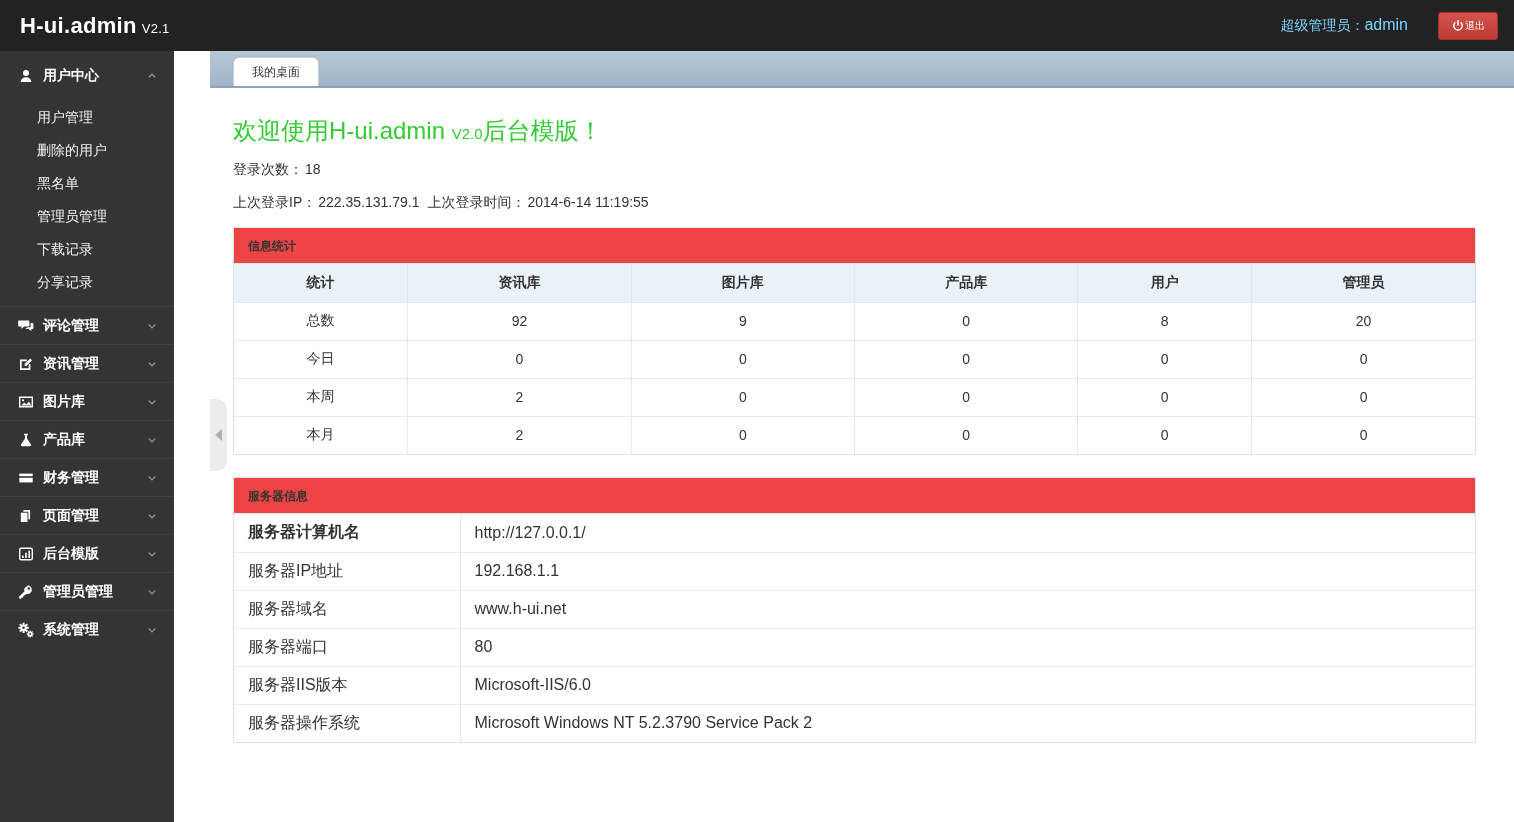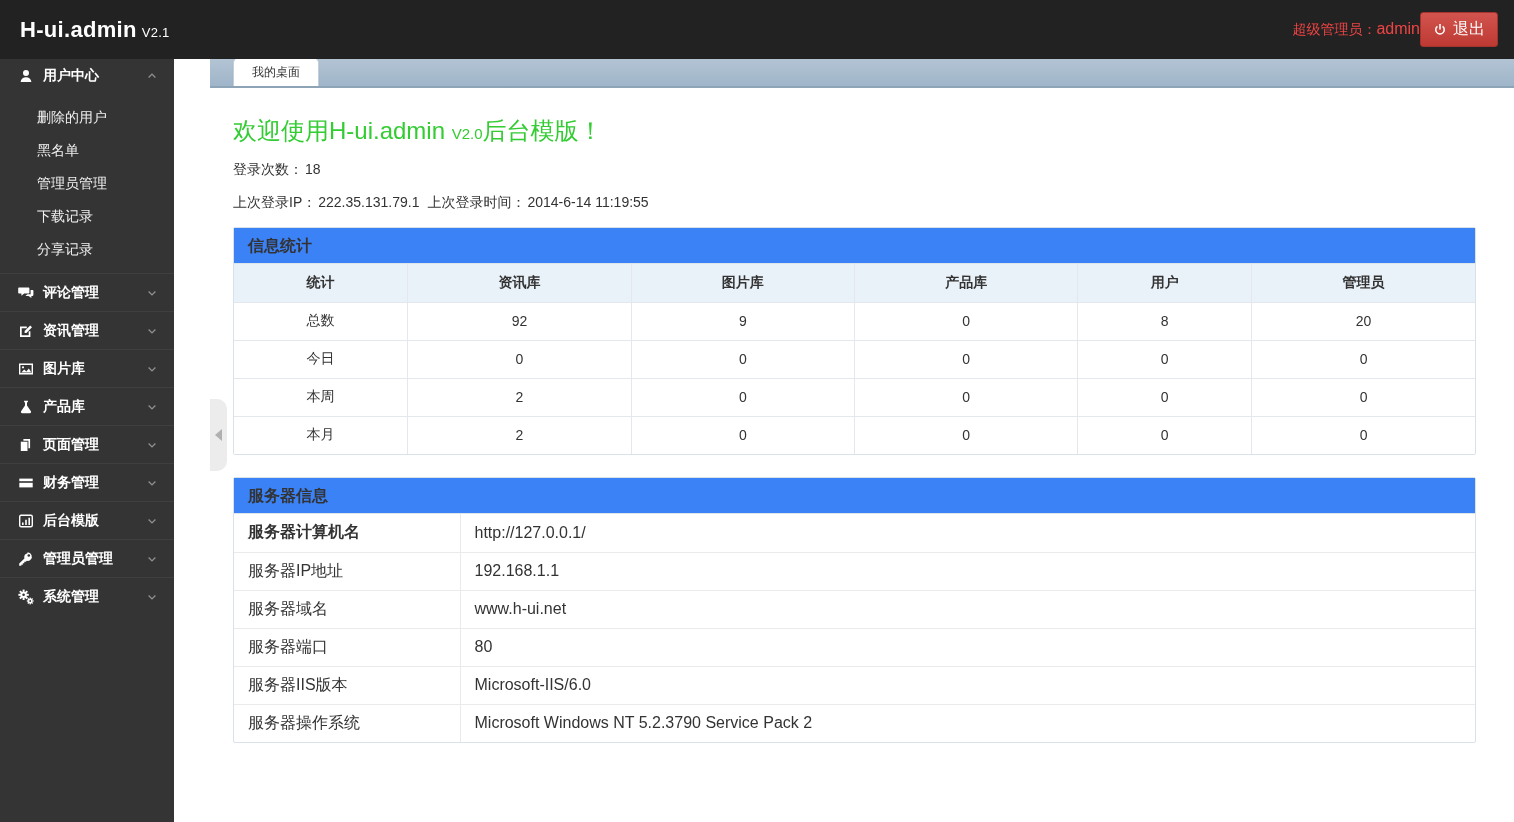--- a/index.html
+++ b/index.html
@@ -6,33 +6,33 @@
   html,body { margin:0; padding:0; }
   body {
     width:1514px; height:822px; overflow:hidden;
     font-family:"Liberation Sans","DejaVu Sans",sans-serif;
     color:#333; background:#fff;
   }
   .app { position:relative; width:1514px; height:822px; }
 
   
   .topbar {
-    position:absolute; top:0; left:0; right:0; height:59px;
+    position:absolute; top:0; left:0; right:0; height:51px;
     background:#222; display:flex; align-items:center; justify-content:space-between;
     padding:0 16px 0 20px; z-index:10;
   }
   .logo { color:#fff; font-size:22px; font-weight:bold; letter-spacing:.3px; }
   .logo .ver { font-size:13px; font-weight:normal; margin-left:5px; }
   .topbar-right { display:flex; align-items:center; }
-  .role { color:#ef4444; font-size:14px; margin-right:0; }
+  .role { color:#7dd3fc; font-size:14px; margin-right:30px; }
   .role .uname { font-size:16px; }
   .logout-btn {
-    display:flex; align-items:center; gap:6px; cursor:pointer;
+    display:flex; align-items:center; cursor:pointer;
     background:linear-gradient(#d2544e,#bd3a33); border:1px solid #a5322c;
-    color:#fff; font-size:16px; padding:6px 12px; border-radius:3px;
+    color:#fff; font-size:10px; padding:6px 12px; border-radius:3px;
     font-family:inherit;
   }
   .picon svg { width:14px; height:14px; display:block; }
 
   
   .sidebar {
     position:absolute; top:49px; left:0; bottom:0; width:174px;
     background:#343434; padding-top:8px;
   }
   .menu-item {
@@ -72,23 +72,23 @@
   h1.welcome .vtag { font-size:15px; }
   .meta { font-size:14px; color:#333; margin:14px 0 0; line-height:17px; }
   .meta + .meta { margin-top:16px; }
   .meta .lbl { margin-right:2px; }
   .meta .gap { margin-left:8px; }
 
   
   .panel { margin-top:16px; border:1px solid #d9e2ea; border-radius:2px; background:#fff; }
   .panel.second { margin-top:22px; }
   .panel-header {
-    background:#3b82f6; border-bottom:1px solid #dde5ec;
+    background:#ef4444; border-bottom:1px solid #dde5ec;
     height:36px; line-height:36px; padding:0 14px;
-    font-size:16px; font-weight:bold; color:#333;
+    font-size:12px; font-weight:bold; color:#333;
   }
   table { width:100%; border-collapse:collapse; table-layout:fixed; }
   .stats-table th, .stats-table td {
     border:1px solid #e4e8ec; height:38px; text-align:center;
     font-size:14px; color:#333; padding:0 6px;
   }
   .stats-table thead th { background:#eaf2f9; font-weight:bold; }
   .stats-table td, .stats-table tbody th { font-weight:normal; background:#fff; }
   .stats-table tr > *:first-child { border-left:none; }
   .stats-table tr > *:last-child { border-right:none; }
@@ -150,20 +150,21 @@
           </svg>
         </span>
         <span class="mlabel">用户中心</span>
         <span class="chev">
           <svg viewBox="0 0 16 16">
             <path fill="none" stroke="currentColor" stroke-width="1.8" d="M3.5 10 8 5.5 12.5 10"></path>
           </svg>
         </span>
       </div>
       <ul class="submenu">
+        <li>用户管理</li>
         <li>删除的用户</li>
         <li>黑名单</li>
         <li>管理员管理</li>
         <li>下载记录</li>
         <li>分享记录</li>
       </ul>
       <div class="menu-item">
         <span class="micon">
           <svg viewBox="0 0 16 16">
             <path fill="currentColor" d="M1 2.6h9.6c.5 0 .8.3.8.8v4.4c0 .5-.3.8-.8.8H6.2L3.4 10.8V8.6H1c-.5 0-.8-.3-.8-.8V3.4c0-.5.3-.8.8-.8z"></path>
@@ -215,39 +216,39 @@
         <span class="mlabel">产品库</span>
         <span class="chev">
           <svg viewBox="0 0 16 16">
             <path fill="none" stroke="currentColor" stroke-width="1.8" d="M3.5 6 8 10.5 12.5 6"></path>
           </svg>
         </span>
       </div>
       <div class="menu-item">
         <span class="micon">
           <svg viewBox="0 0 16 16">
+            <path fill="currentColor" d="M1.3 3.6h13.4v2.6H1.3z"></path>
+            <path fill="currentColor" d="M1.3 7.8h13.4v4.6H1.3z"></path>
+          </svg>
+        </span>
+        <span class="mlabel">财务管理</span>
+        <span class="chev">
+          <svg viewBox="0 0 16 16">
+            <path fill="none" stroke="currentColor" stroke-width="1.8" d="M3.5 6 8 10.5 12.5 6"></path>
+          </svg>
+        </span>
+      </div>
+      <div class="menu-item">
+        <span class="micon">
+          <svg viewBox="0 0 16 16">
             <path fill="currentColor" d="M2.8 4.7h6.7V14H2.8z"></path>
             <path fill="currentColor" d="M5.4 2h6.7v9.3h-1.7V3.7h-5z"></path>
           </svg>
         </span>
         <span class="mlabel">页面管理</span>
-        <span class="chev">
-          <svg viewBox="0 0 16 16">
-            <path fill="none" stroke="currentColor" stroke-width="1.8" d="M3.5 6 8 10.5 12.5 6"></path>
-          </svg>
-        </span>
-      </div>
-      <div class="menu-item">
-        <span class="micon">
-          <svg viewBox="0 0 16 16">
-            <path fill="currentColor" d="M1.3 3.6h13.4v2.6H1.3z"></path>
-            <path fill="currentColor" d="M1.3 7.8h13.4v4.6H1.3z"></path>
-          </svg>
-        </span>
-        <span class="mlabel">财务管理</span>
         <span class="chev">
           <svg viewBox="0 0 16 16">
             <path fill="none" stroke="currentColor" stroke-width="1.8" d="M3.5 6 8 10.5 12.5 6"></path>
           </svg>
         </span>
       </div>
       <div class="menu-item">
         <span class="micon">
           <svg viewBox="0 0 16 16">
             <rect fill="none" stroke="currentColor" stroke-width="1.4" x="1.7" y="2.2" width="12.6" height="11.6" rx="1.5"></rect>

